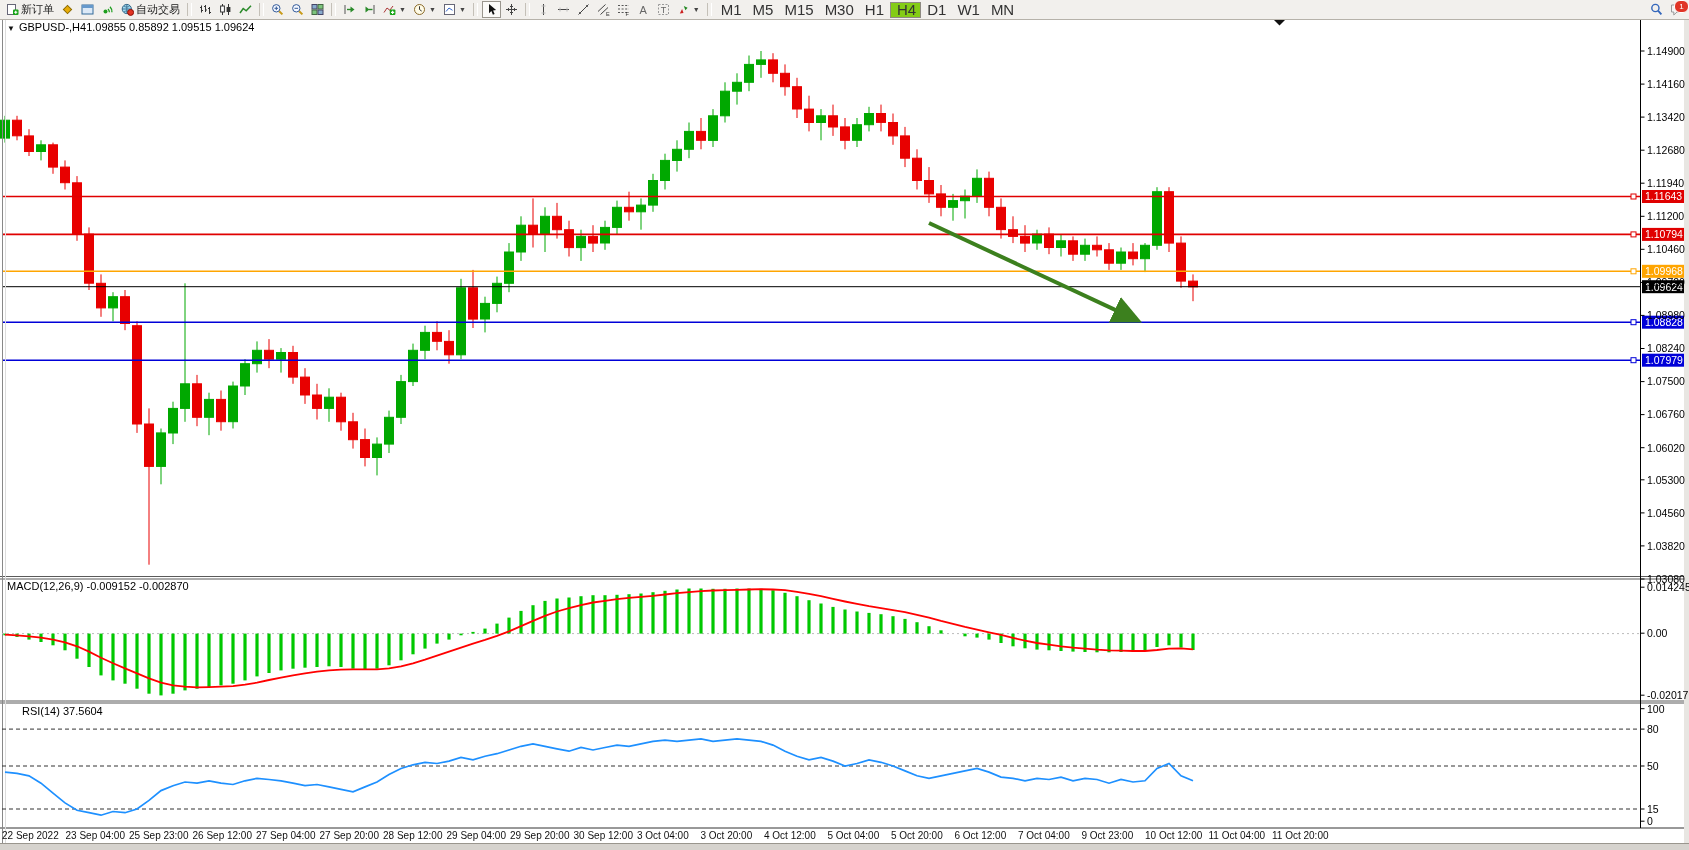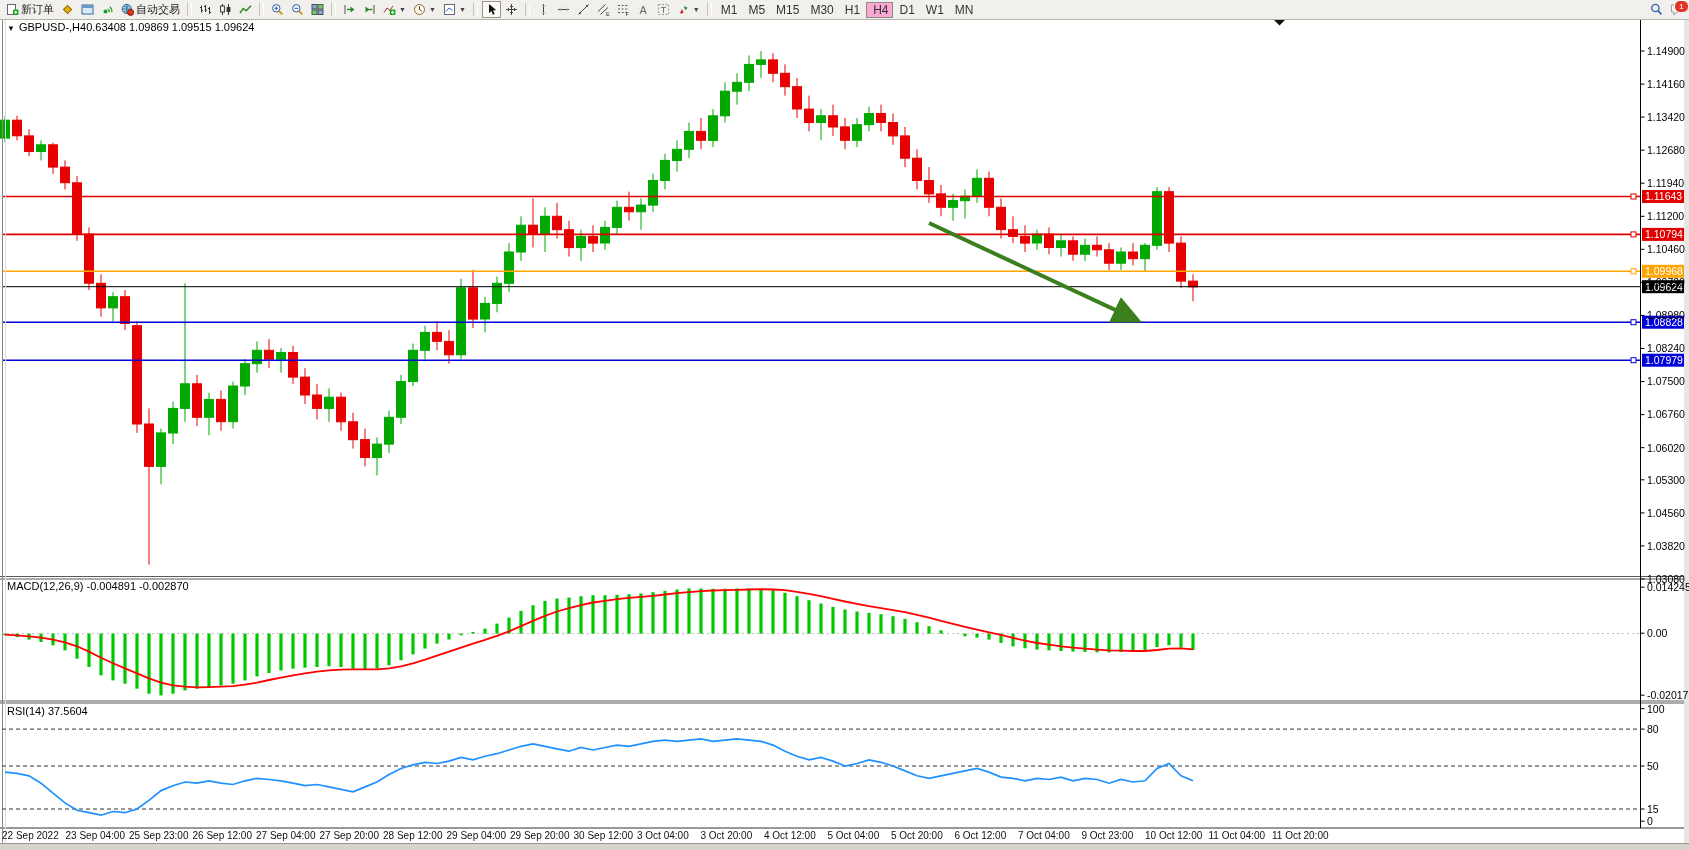--- a/index.html
+++ b/index.html
@@ -5,22 +5,22 @@
   html,body{margin:0;padding:0;background:#fff;width:1689px;height:850px;overflow:hidden;
     font-family:"Liberation Sans",sans-serif;-webkit-font-smoothing:none;}
   .toolbar{position:absolute;left:0;top:0;width:1689px;height:20px;background:#f2f0ed;
     border-bottom:1px solid #b6b2aa;display:flex;align-items:center;padding:0 3px;gap:1px;z-index:10;box-sizing:border-box;}
   .tb-btn{height:15px;display:flex;align-items:center;gap:2px;padding:0 2px;border:1px solid transparent;
     font-size:11px;color:#1a1a1a;white-space:nowrap;cursor:default;}
   .tb-btn.active{border:1px solid #9a968e;background:#fbfaf8;}
   .tb-btn svg{display:block;}
   .tb-sep{width:3px;height:13px;border-left:1px solid #c4c0b8;border-right:1px solid #fff;margin:0 3px;}
   .tb-dd{font-size:7px;color:#444;margin-left:1px;}
-  .tf-btn{height:14px;display:flex;align-items:center;padding:0 4px;font-size:12px;color:#333;border:1px solid transparent;}
-  .tf-btn.active{border:1px solid #8e8a82;background:#f9a8d4;padding-left:6px;}
+  .tf-btn{height:14px;display:flex;align-items:center;padding:0 4px;font-size:15px;color:#333;border:1px solid transparent;}
+  .tf-btn.active{border:1px solid #8e8a82;background:#84cc16;padding-left:6px;}
   .tb-spacer{flex:1;}
   .chat-wrap{position:relative;}
   .badge{position:absolute;top:-2px;right:-4px;min-width:11px;height:11px;border-radius:6px;background:#e03426;
     color:#fff;font-size:8px;line-height:11px;text-align:center;padding:0 1px;border:1px solid #fff;}
   .hdr{position:absolute;z-index:6;font-size:11px;color:#000;white-space:nowrap;}
   .hdr .dd{font-size:8px;margin-right:4px;color:#111;}
   .hdr .sym{}
   svg text{font-family:"Liberation Sans",sans-serif;}
   #chart-canvas{position:absolute;left:0;top:0;z-index:1;}
 </style>
@@ -663,22 +663,22 @@
       <text x="954.5" y="839" font-size="10" fill="#111">6 Oct 12:00</text>
       <text x="1018.0" y="839" font-size="10" fill="#111">7 Oct 04:00</text>
       <text x="1081.5" y="839" font-size="10" fill="#111">9 Oct 23:00</text>
       <text x="1145.0" y="839" font-size="10" fill="#111">10 Oct 12:00</text>
       <text x="1208.5" y="839" font-size="10" fill="#111">11 Oct 04:00</text>
       <text x="1272.0" y="839" font-size="10" fill="#111">11 Oct 20:00</text>
     </g>
   </svg>
 
 <div class="hdr" style="left:7px;top:21px;">
-  <span class="dd">▼</span><span class="sym">GBPUSD-,H4</span><span>0.63408 1.09869 1.09515 1.09624</span>
+  <span class="dd">▼</span><span class="sym">GBPUSD-,H4</span><span>1.09855 0.85892 1.09515 1.09624</span>
 </div>
 
 <div class="hdr" style="left:7px;top:580px;">
-  <span>MACD(12,26,9)</span>&nbsp;<span>-0.004891</span>&nbsp;<span>-0.002870</span>
+  <span>MACD(12,26,9)</span>&nbsp;<span>-0.009152</span>&nbsp;<span>-0.002870</span>
 </div>
 
-<div class="hdr" style="left:7px;top:705px;">
+<div class="hdr" style="left:22px;top:705px;">
   <span>RSI(14)</span>&nbsp;<span>37.5604</span>
 </div>
 
 </body></html>

